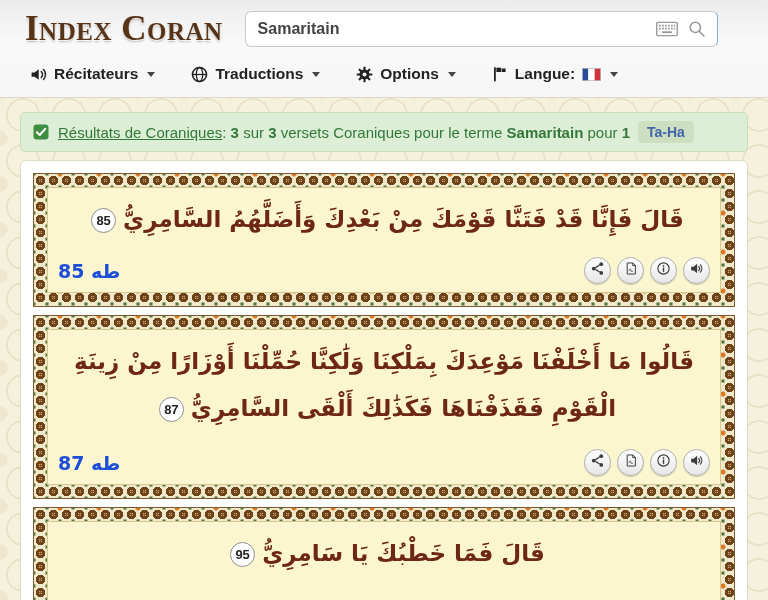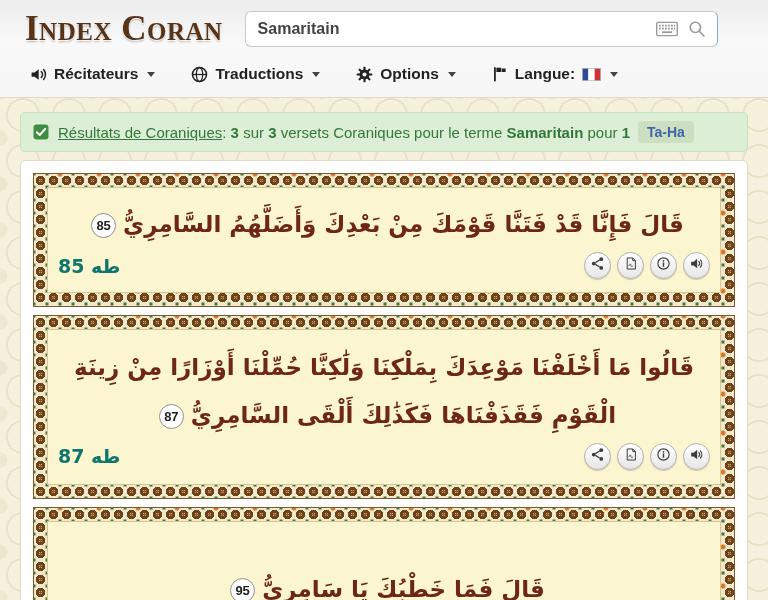--- a/index.html
+++ b/index.html
@@ -99,21 +99,21 @@
       radial-gradient(circle, #e0741e 0 2.1px, rgba(0,0,0,0) 2.7px),
       radial-gradient(circle, rgba(0,0,0,0) 0 1.6px, #6f4318 1.6px 4.6px, rgba(0,0,0,0) 5px),
       radial-gradient(circle, #8a5a2a 0 1.1px, rgba(0,0,0,0) 1.7px),
       radial-gradient(circle, #497036 0 1.4px, rgba(0,0,0,0) 2px);
     background-size: 39px 39px, 13px 13px, 13px 13px, 13px 13px;
     background-position: 6.5px 19.5px, 0 0, 0 0, 6.5px 6.5px;
   }
   .verse-inner {
     background: #fbf6cf;
     border: 1px solid #d8c68c;
-    display: flex; flex-direction: column; justify-content: center;
+    display: flex; flex-direction: column; justify-content: space-between;
   }
   .verse-card:nth-child(1) .verse-inner { min-height: 106px; }
   .verse-card:nth-child(2) .verse-inner { min-height: 156px; }
   .verse-card:nth-child(3) .verse-inner { min-height: 130px; }
 
   .arabic {
     font-family: "DejaVu Sans", sans-serif;
     font-weight: 700;
     font-size: 23px;
     line-height: 2.05;
@@ -129,21 +129,21 @@
     font-family: "Liberation Sans", sans-serif;
     font-size: 13px; font-weight: 700; text-align: center;
     margin: 0 7px; vertical-align: middle; direction: ltr;
   }
   .verse-footer {
     display: flex; justify-content: space-between; align-items: center;
     padding: 4px 10px 8px 10px;
   }
   .ref {
     font-family: "DejaVu Sans", sans-serif;
-    font-weight: 700; font-size: 19px; color: #0f766e;
+    font-weight: 700; font-size: 19px; color: #1d4ed8;
     direction: rtl; cursor: pointer;
   }
   .actions { display: flex; gap: 6px; }
   .icon-btn {
     width: 27px; height: 27px; border-radius: 50%;
     background: linear-gradient(180deg, #ffffff, #e6e6e6);
     border: 1px solid #b0b0b0;
     box-shadow: 0 1px 1px rgba(0,0,0,.18);
     display: flex; align-items: center; justify-content: center;
     cursor: pointer;

